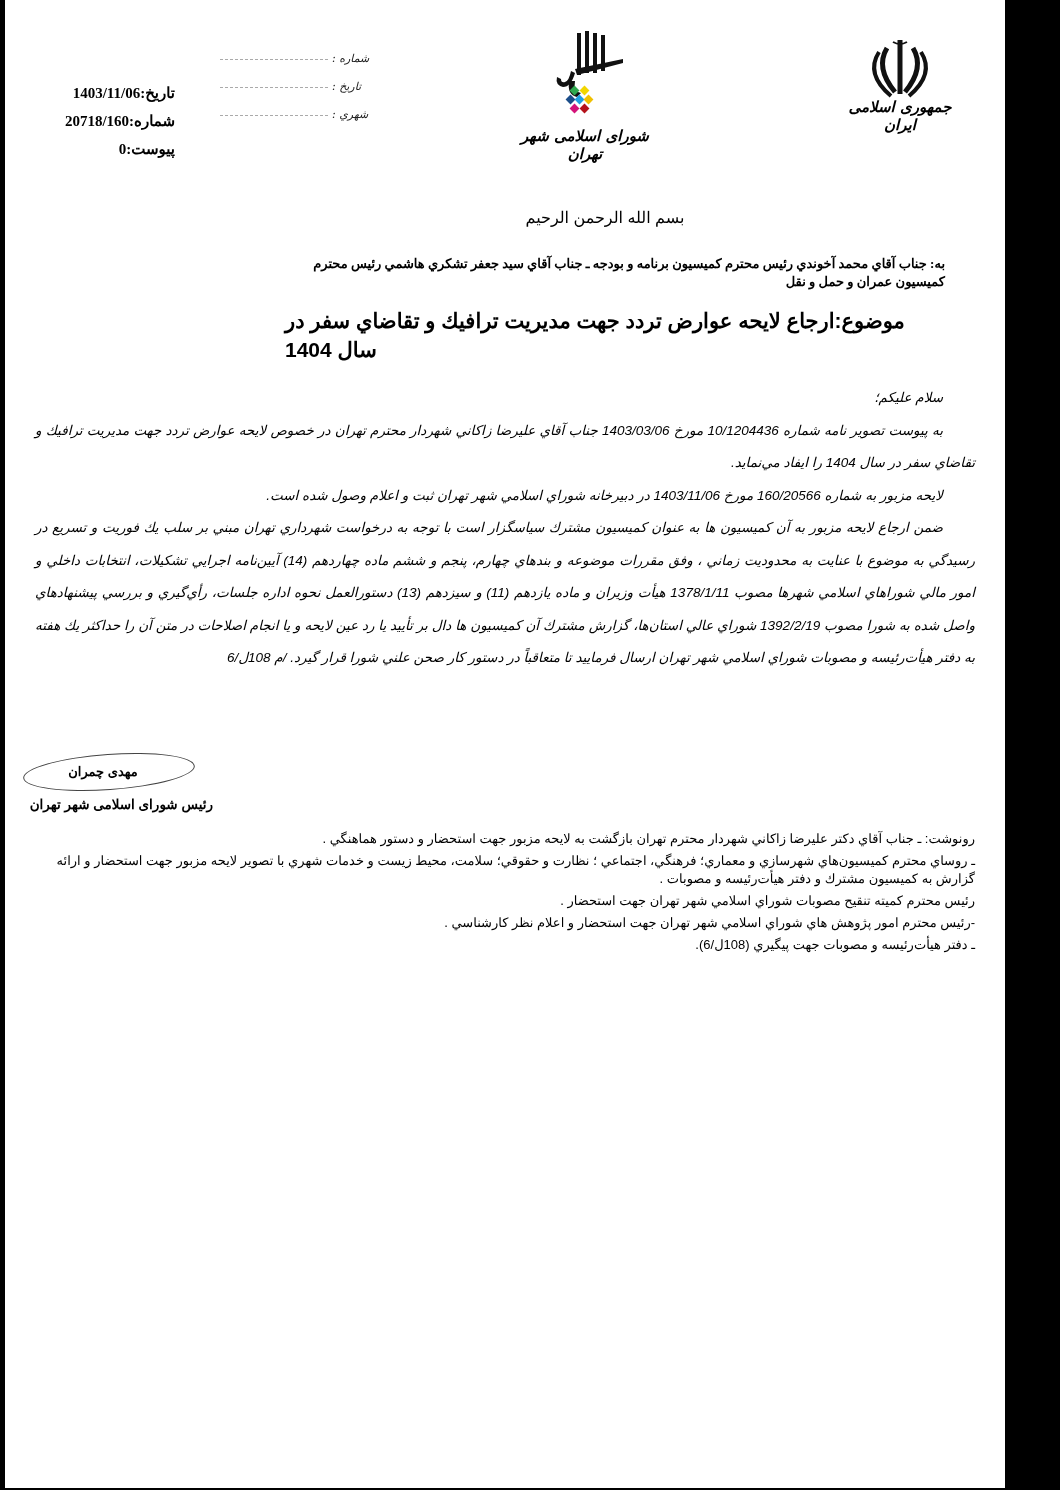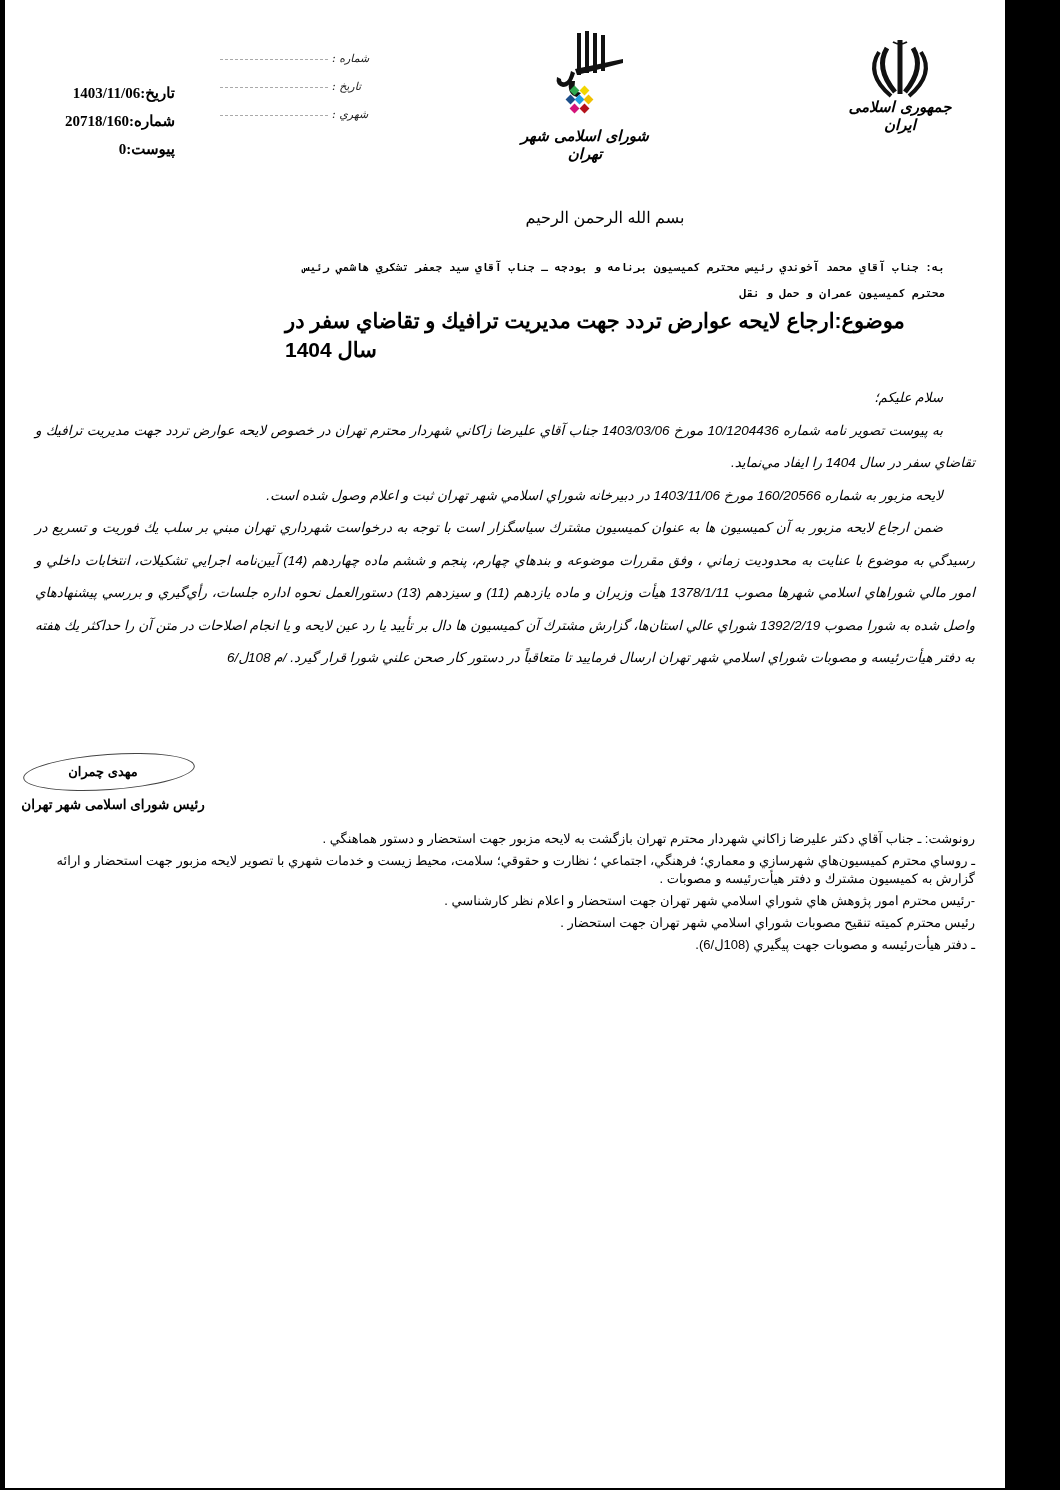--- a/index.html
+++ b/index.html
@@ -42,22 +42,22 @@
     font-family: "DejaVu Serif", serif; font-style: italic; font-weight: bold;
     font-size: 15px;
   }
 
   .bismillah {
     left: 400px; width: 400px; top: 208px; text-align: center;
     font-family: "Liberation Sans", sans-serif; font-size: 16px;
   }
   .recipient {
     right: 60px; width: 680px; top: 255px;
-    font-family: Liberation Mono, monospace; font-weight: bold; font-size: 11px;
-    line-height: 26px; text-align: right;
+    font-family: Liberation Serif, serif; font-weight: bold; font-size: 13px;
+    line-height: 18px; text-align: right;
   }
   .subject {
     right: 60px; width: 660px; top: 306px;
     font-family: "Liberation Sans", sans-serif; font-weight: bold; font-size: 21px;
     line-height: 29px; text-align: left;
   }
   .body-text {
     left: 30px; right: 30px; top: 382px;
     font-family: "Liberation Sans", sans-serif; font-size: 13.5px;
     line-height: 32.5px; text-align: justify;
@@ -68,21 +68,21 @@
   .signature { left: 8px; top: 752px; width: 200px; height: 70px; }
   .sig-ellipse {
     position: absolute; left: 10px; top: 2px; width: 170px; height: 34px;
     border: 1px solid #444; border-radius: 50%; transform: rotate(-4deg);
   }
   .sig-name {
     position: absolute; left: 40px; top: 12px; width: 100px; text-align: center; direction: rtl;
     font-family: "Liberation Sans", sans-serif; font-weight: bold; font-size: 13px;
   }
   .sig-title {
-    position: absolute; left: 0; top: 44px; width: 200px; text-align: center; direction: rtl;
+    position: absolute; left: 0; top: 44px; width: 200px; text-align: right; direction: rtl;
     font-family: "Liberation Sans", sans-serif; font-weight: bold; font-size: 13.5px;
   }
 
   .cc {
     left: 30px; right: 30px; top: 830px;
     font-family: "Liberation Sans", sans-serif; font-size: 13px; line-height: 18px;
     text-align: right;
   }
   .cc p { margin: 0 0 4px 0; }
 </style>
@@ -153,18 +153,18 @@
 
   <div class="abs signature">
     <div class="sig-ellipse"></div>
     <div class="sig-name">مهدی چمران</div>
     <div class="sig-title">رئیس شورای اسلامی شهر تهران</div>
   </div>
 
   <div class="abs cc rtl">
     <p>رونوشت: ـ جناب آقاي دكتر عليرضا زاكاني شهردار محترم تهران بازگشت به لايحه مزبور جهت استحضار و دستور هماهنگي .</p>
     <p>ـ روساي محترم كميسيون‌هاي شهرسازي و معماري؛ فرهنگي، اجتماعي ؛ نظارت و حقوقي؛ سلامت، محيط زيست و خدمات شهري با تصوير لايحه مزبور جهت استحضار و ارائه گزارش به كميسيون مشترك و دفتر هيأت‌رئيسه و مصوبات .</p>
+    <p>رئيس محترم كميته تنقيح مصوبات شوراي اسلامي شهر تهران جهت استحضار .</p>
     <p>-رئيس محترم امور پژوهش هاي شوراي اسلامي شهر تهران جهت استحضار و اعلام نظر كارشناسي .</p>
-    <p>رئيس محترم كميته تنقيح مصوبات شوراي اسلامي شهر تهران جهت استحضار .</p>
     <p>ـ دفتر هيأت‌رئيسه و مصوبات جهت پيگيري (108ل/6).</p>
   </div>
 
 </div>
 
 </body></html>

